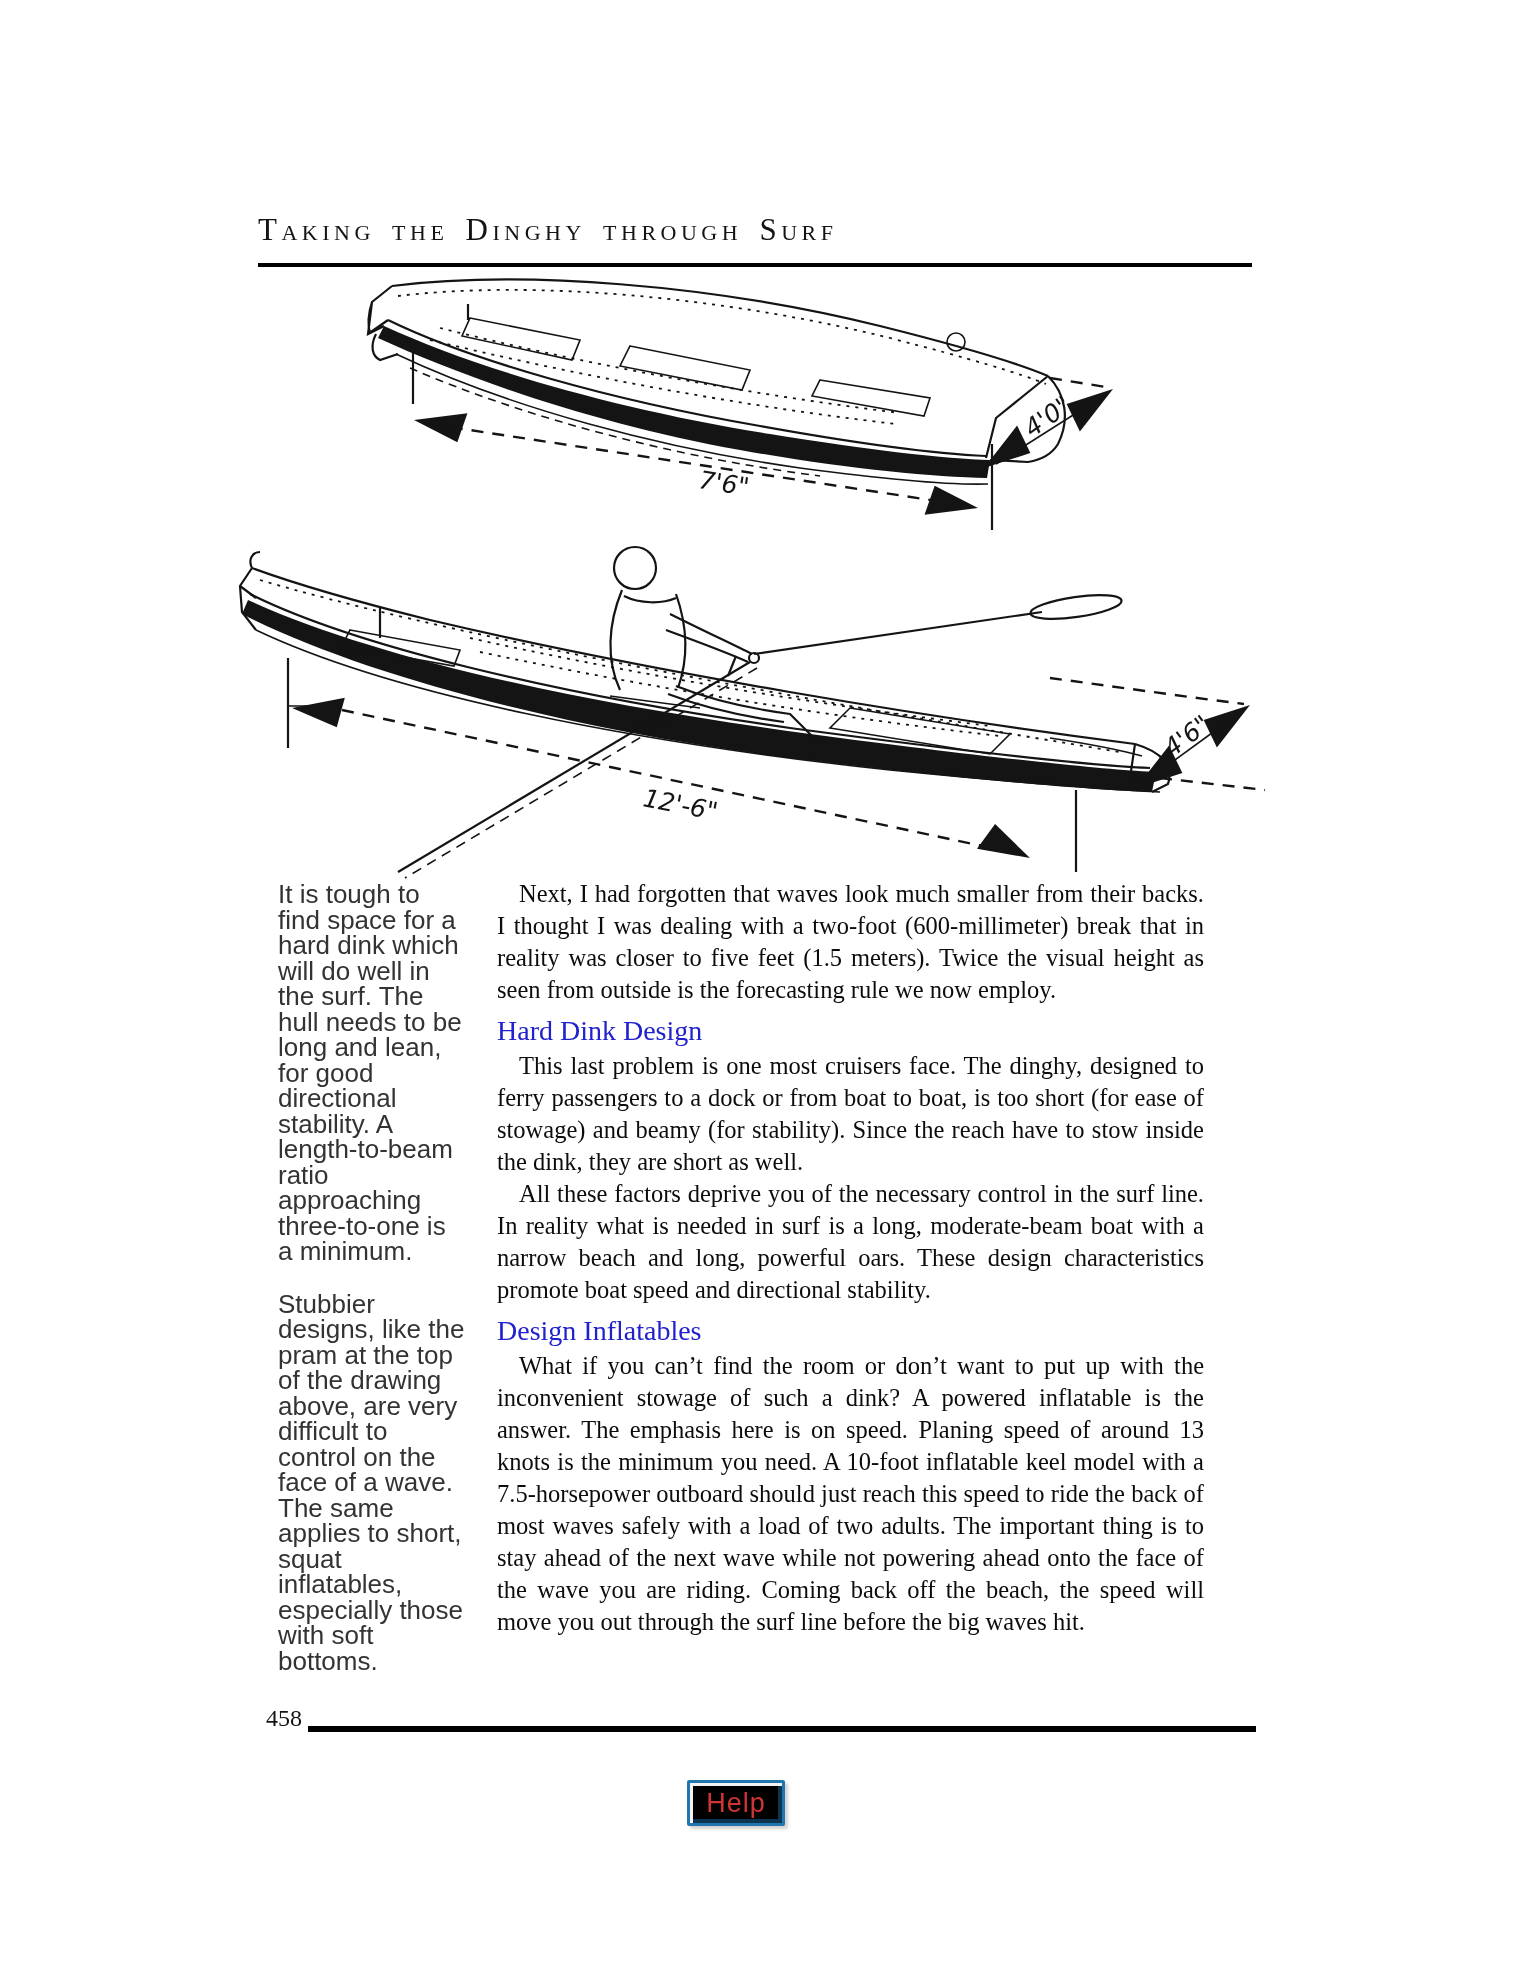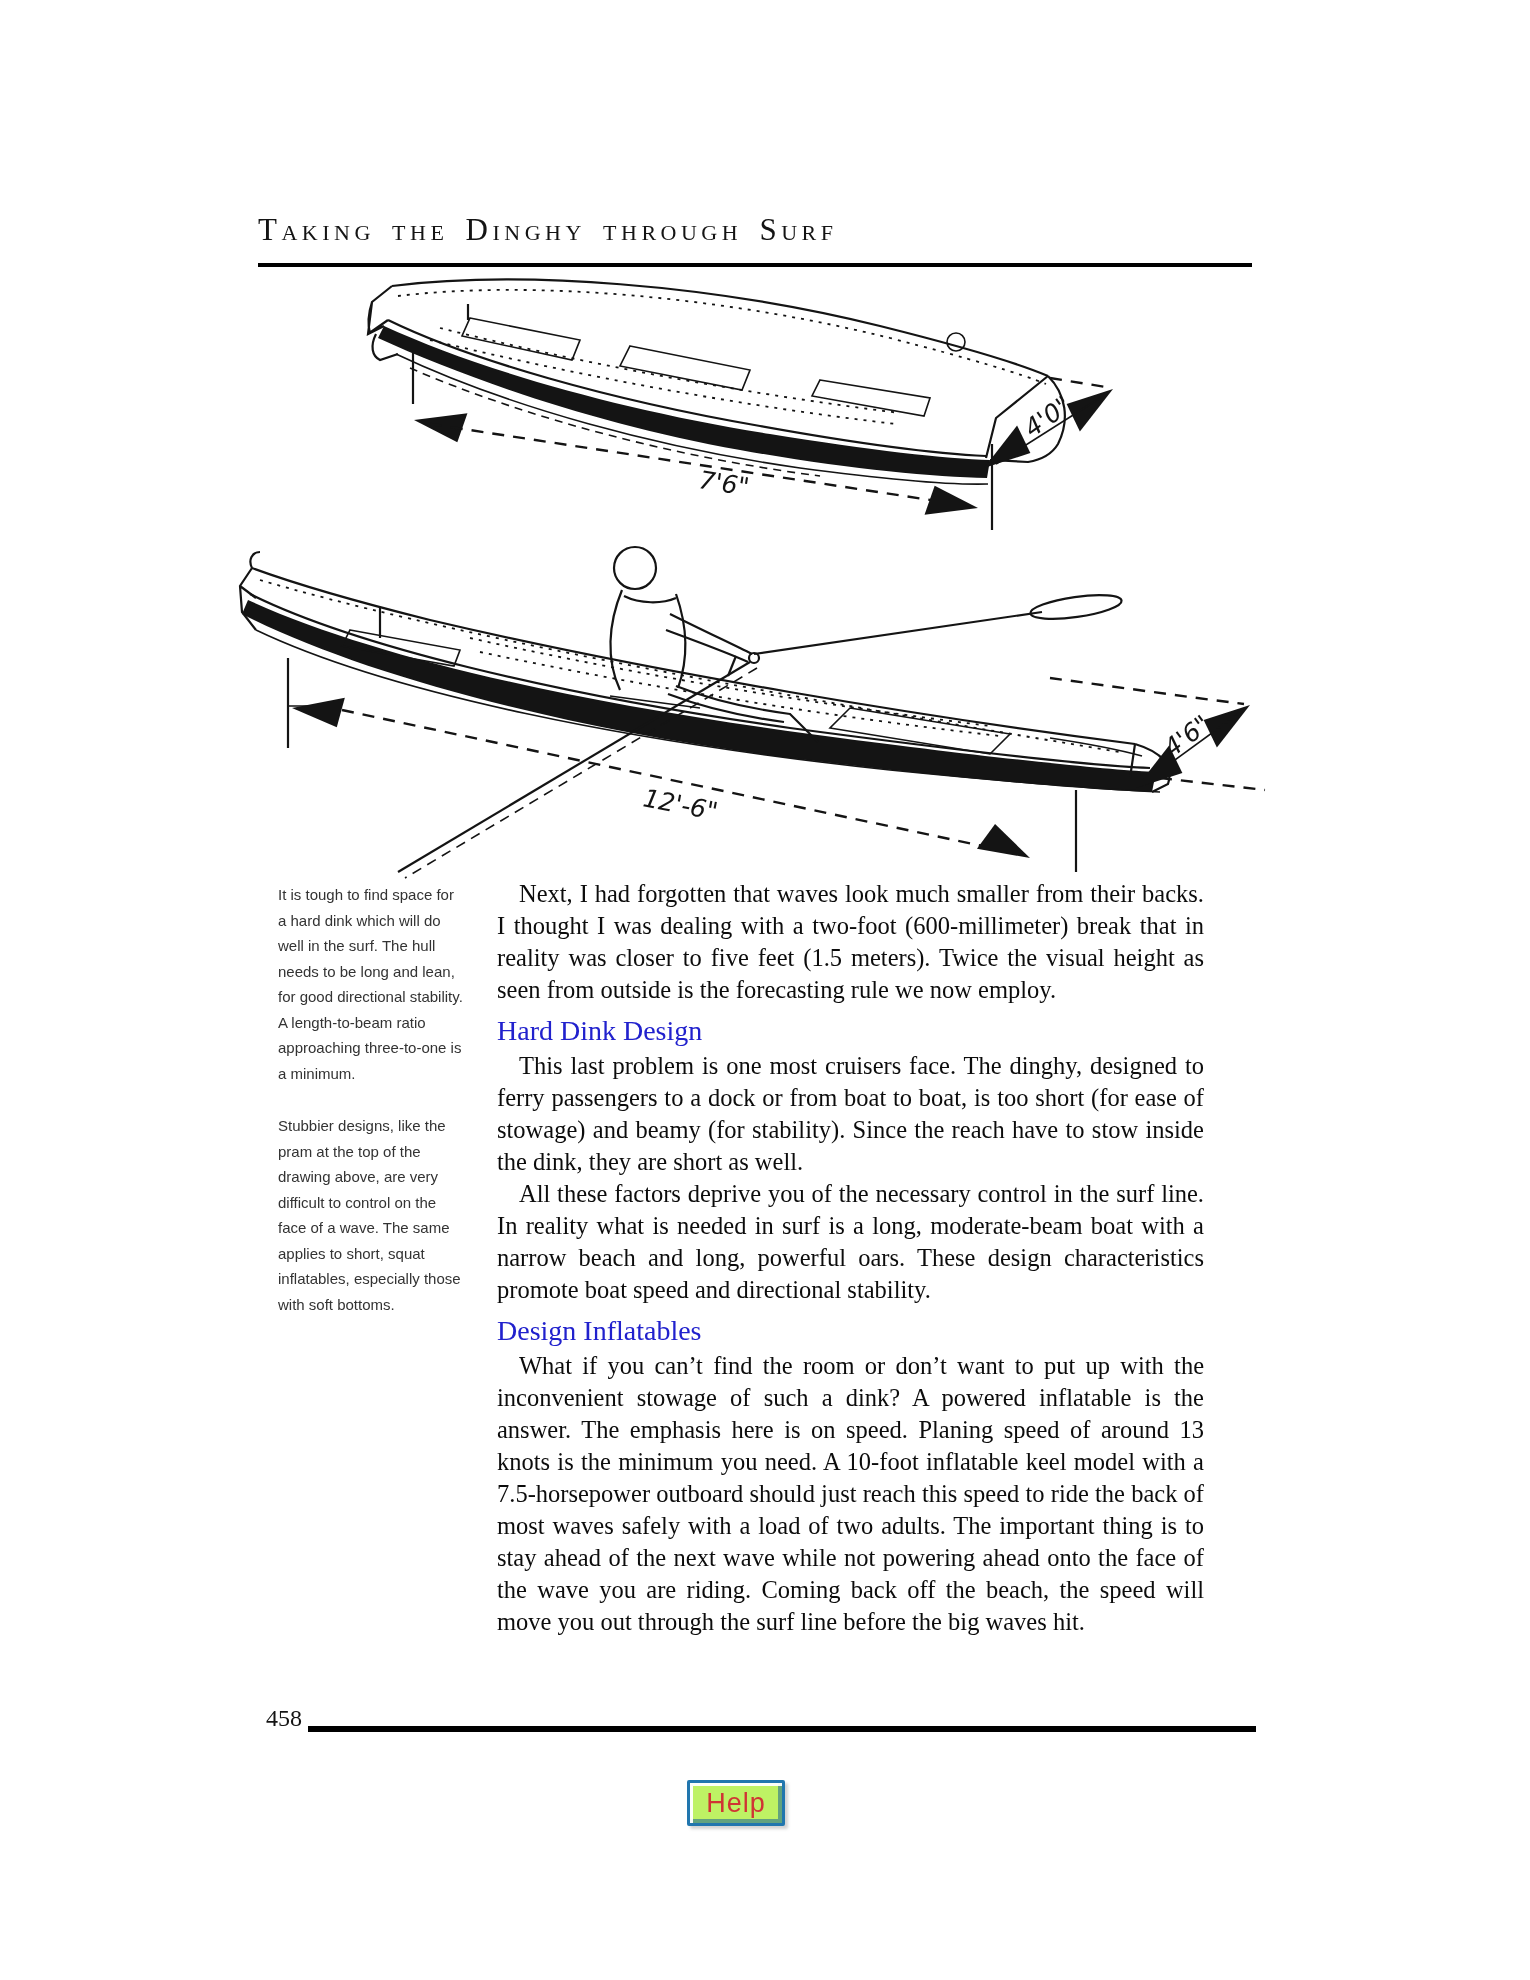--- a/index.html
+++ b/index.html
@@ -14,34 +14,34 @@
   .fig1{left:280px;top:268px;width:840px;height:280px;}
   .fig2{left:230px;top:538px;width:1045px;height:352px;}
   .ink{stroke:#141414;fill:none;stroke-width:2.2;}
   .thin{stroke:#141414;fill:none;stroke-width:1.6;}
   .dot{stroke:#141414;fill:none;stroke-width:1.8;stroke-dasharray:3 6;}
   .dash{stroke:#141414;fill:none;stroke-width:2.4;stroke-dasharray:12 9;}
   .arr{fill:#141414;stroke:none;}
   .dim{font:italic 25px "DejaVu Sans",sans-serif;fill:#141414;}
 
   .sidebar{position:absolute;left:278px;top:882px;width:188px;
-           font-family:"Liberation Sans",sans-serif;font-size:15px;line-height:25.5px;color:#333;}
+           font-family:"Liberation Sans",sans-serif;font-size:26px;line-height:25.5px;color:#333;}
   .sidebar p{margin:0;}
   .sidebar p + p{margin-top:27px;}
 
   .article{position:absolute;left:497px;top:878px;width:707px;
            font-size:24.5px;line-height:32px;text-align:justify;color:#0c0c0c;}
   .article p{margin:0;text-indent:22px;}
   .article h2{margin:8px 0 2px;font-size:28px;line-height:34px;font-weight:normal;color:#2121cd;}
 
   .page-number{position:absolute;left:266px;top:1705px;font-size:24px;color:#141414;}
   .footer-rule{position:absolute;left:308px;top:1726px;width:948px;height:6px;background:#000;}
 
   .help-btn{position:absolute;left:687px;top:1780px;width:98px;height:46px;
-            background:#bef264;border:3px solid #2176ae;border-radius:2px;
+            background:#000000;border:3px solid #2176ae;border-radius:2px;
             box-shadow:inset 3px 3px 0 rgba(255,255,255,.95),
                        inset -4px -4px 0 rgba(21,96,148,.55),
                        3px 3px 3px rgba(130,130,130,.35);
             color:#d03434;font:27px "Liberation Sans",sans-serif;letter-spacing:1px;cursor:pointer;}
 </style>
 </head>
 <body>
 
 <div class="page">
 

